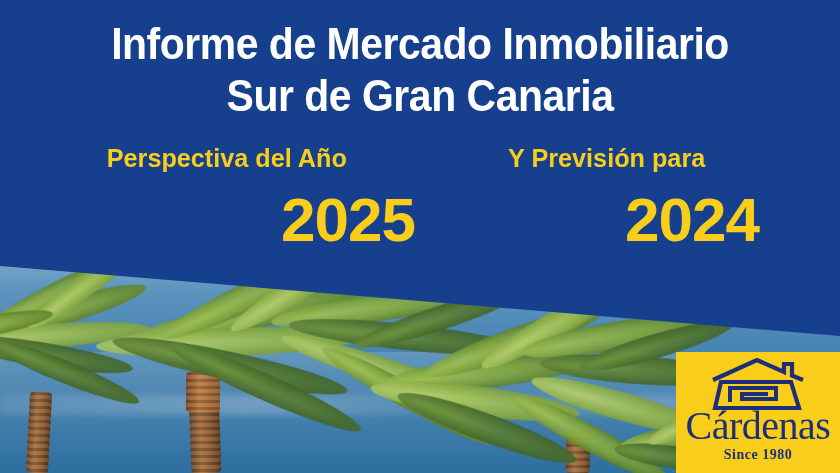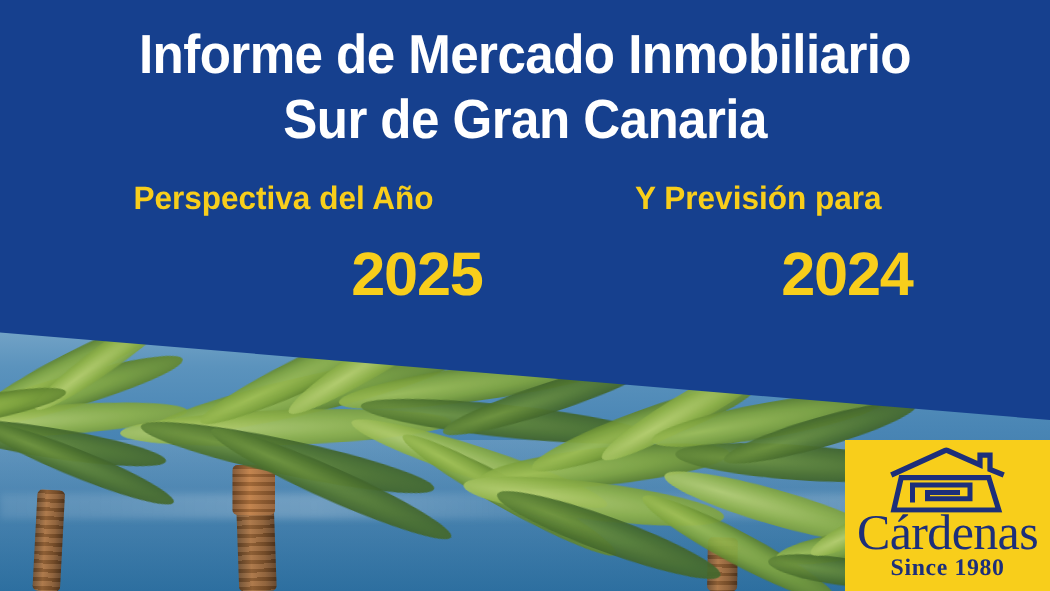--- a/index.html
+++ b/index.html
@@ -117,21 +117,21 @@
     white-space: nowrap;
     transform: scaleX(.97);
   }
   .kicker.left  { left: 103px; }
   .kicker.right { left: 505px; }
 
   .year {
     position: absolute;
     color: #f8ce1b;
     font-weight: 700;
-    font-size: 49px;
+    font-size: 62px;
     line-height: 66px;
     letter-spacing: -1px;
     white-space: nowrap;
   }
   .year.left  { left: 281px; top: 187px; }
   .year.right { left: 625px; top: 187px; }
 
   
   .logo {
     position: absolute;
@@ -158,21 +158,21 @@
     letter-spacing: -0.5px;
   }
   .logo-since {
     position: absolute;
     left: 0; top: 94px;
     width: 164px;
     text-align: center;
     color: #1d2f7a;
     font-family: "Liberation Serif", serif;
     font-weight: 700;
-    font-size: 19px;
+    font-size: 14px;
     line-height: 18px;
     letter-spacing: .5px;
   }
 </style>
 </head>
 <body>
 
 <div id="stage">
 
   <div class="photo">

